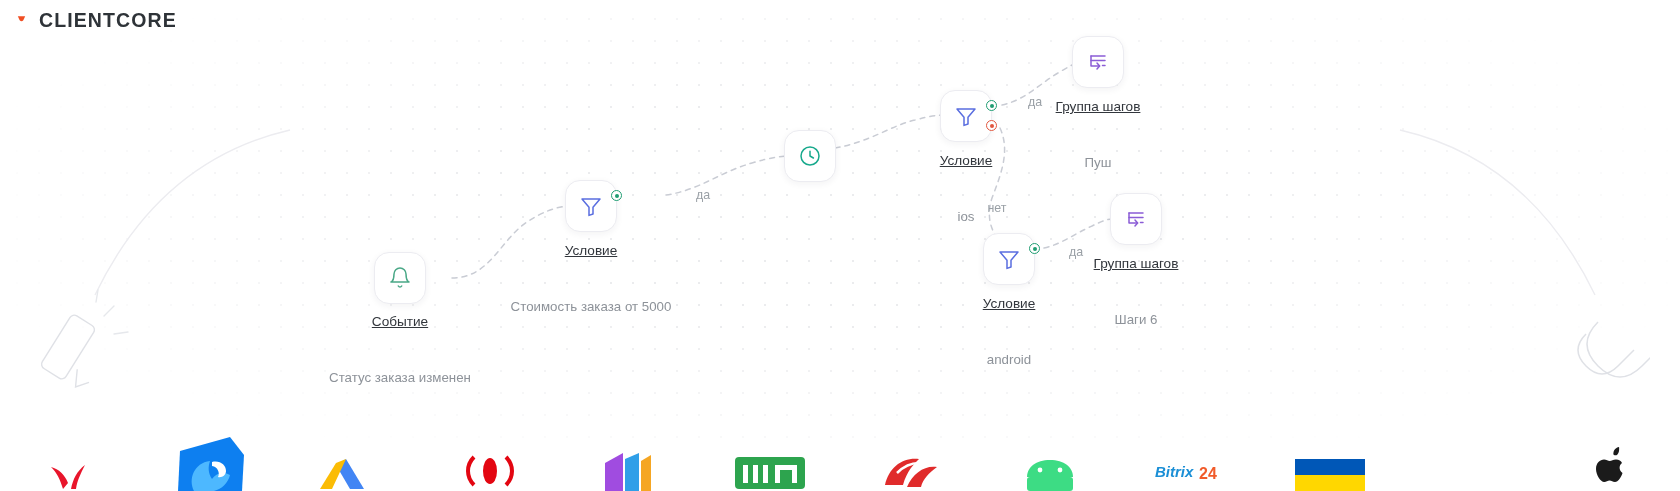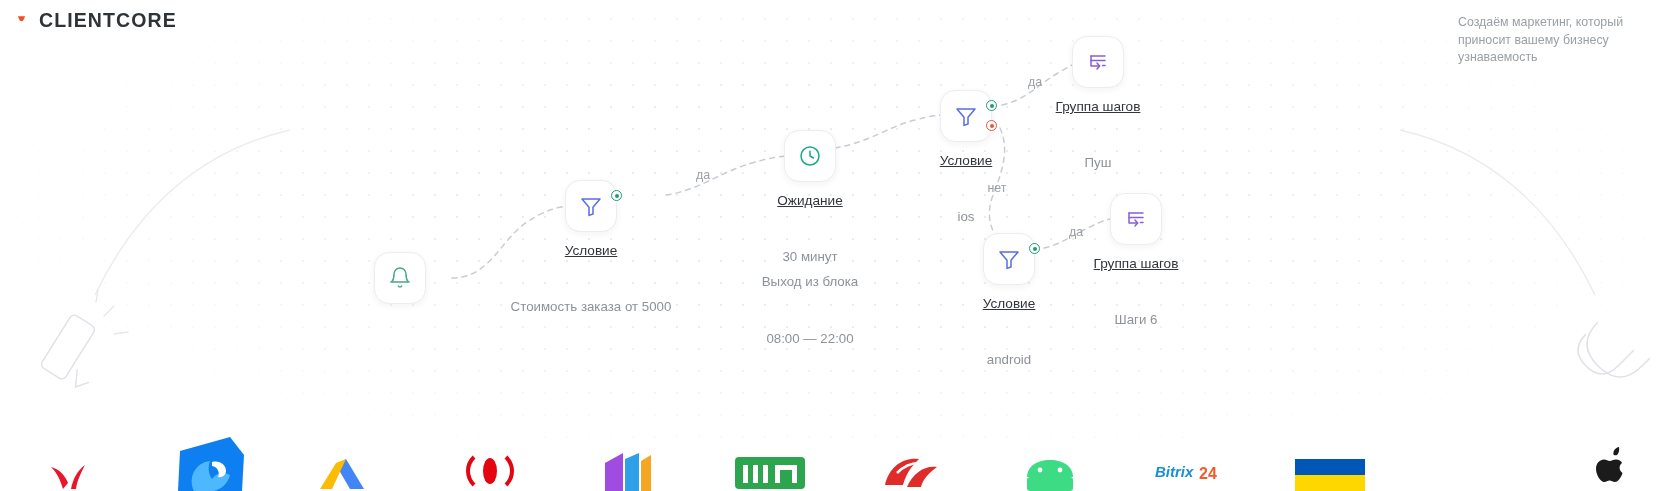--- a/index.html
+++ b/index.html
@@ -133,20 +133,21 @@
   .port.green i { background: #1f9d72; }
   .port.red   { border: 1.3px solid #e2573f; }
   .port.red i { background: #e2573f; }
 
   .edge-label {
     position: absolute;
     font-size: 12.4px;
     color: #9aa0a6;
     white-space: nowrap;
     transform: translateX(-50%);
+    margin-top: 20px;
   }
 
   
   .brand-strip {
     position: absolute;
     left: 0;
     bottom: 0;
     width: 1680px;
     height: 62px;
     display: flex;
@@ -167,21 +168,20 @@
 
   <div class="dot-grid"></div>
 
   <div class="logo">
     <svg class="logo-mark" viewBox="0 0 24 24">
       <path d="M4 7 L20 7 L16 16 Q12 20 8 16 Z" fill="#f04e23"></path>
     </svg>
     <span class="logo-text">CLIENTCORE</span>
   </div>
 
-  <div class="tagline">Создаём маркетинг, который приносит вашему бизнесу узнаваемость</div>
 
   <svg class="side-art left" width="260" height="270" viewBox="0 0 260 270">
     <path d="M250 10 Q120 40 55 175" stroke="#ececf0" stroke-width="1.4" fill="none"></path>
     <g stroke="#dfe1e6" stroke-width="1.4" fill="none">
       <rect x="14" y="196" width="28" height="62" rx="5" transform="rotate(32 28 227)"></rect>
       <path d="M33 252 L41 268 L50 257" transform="rotate(32 40 258)"></path>
     </g>
     <g stroke="#e6e8ec" stroke-width="1.4" stroke-linecap="round">
       <line x1="64" y1="196" x2="74" y2="186"></line>
       <line x1="74" y1="214" x2="88" y2="212"></line>
@@ -213,46 +213,44 @@
       <path d="M1044 248 C 1062 244, 1074 234, 1092 226 C 1102 221, 1108 219, 1112 219"></path>
     </g>
   </svg>
 
   <div class="node" style="left:374px; top:252px;">
     <svg width="24" height="24" viewBox="0 0 24 24" fill="none" stroke="#4aa887" stroke-width="1.5" stroke-linecap="round" stroke-linejoin="round">
       <path d="M18 8a6 6 0 1 0-12 0c0 7-3 8-3 8h18s-3-1-3-8"></path>
       <path d="M13.7 20a1.9 1.9 0 0 1-3.4 0"></path>
     </svg>
   </div>
+  <div class="node-label" style="left:400px; top:312px;">
+    <div class="node-title">Событие</div>
+    <div class="node-sub">Статус заказа изменен</div>
+  </div>
 
   <div class="node" style="left:565px; top:180px;">
     <svg width="24" height="24" viewBox="0 0 24 24" fill="none" stroke="#5a6ee0" stroke-width="1.5" stroke-linecap="round" stroke-linejoin="round">
       <path d="M3 5h18l-7 8.2V20l-4 1.4v-8.2z"></path>
     </svg>
     <div class="port green" style="left:45px; top:9px;">
         <i></i>
       </div>
   </div>
   <div class="node-label" style="left:591px; top:241px;">
     <div class="node-title">Условие</div>
     <div class="node-sub">Стоимость заказа от 5000</div>
   </div>
   <div class="edge-label" style="left:703px; top:168px;">да</div>
 
   <div class="node" style="left:784px; top:130px;">
     <svg width="24" height="24" viewBox="0 0 24 24" fill="none" stroke="#17a98c" stroke-width="1.5" stroke-linecap="round" stroke-linejoin="round">
       <circle cx="12" cy="12" r="9"></circle>
       <path d="M12 7.2V12l3.4 2"></path>
     </svg>
-  </div>
-  <div class="node-label" style="left:810px; top:191px;">
-    <div class="node-title">Ожидание</div>
-    <div class="node-sub">30 минут</div>
-    <div class="node-sub" style="margin-top:4px;">Выход из блока</div>
-    <div class="node-sub">08:00 — 22:00</div>
   </div>
 
   <div class="node" style="left:940px; top:90px;">
     <svg width="24" height="24" viewBox="0 0 24 24" fill="none" stroke="#5a6ee0" stroke-width="1.5" stroke-linecap="round" stroke-linejoin="round">
       <path d="M3 5h18l-7 8.2V20l-4 1.4v-8.2z"></path>
     </svg>
     <div class="port green" style="left:45px; top:9px;">
         <i></i>
       </div>
     <div class="port red" style="left:45px; top:29px;">

